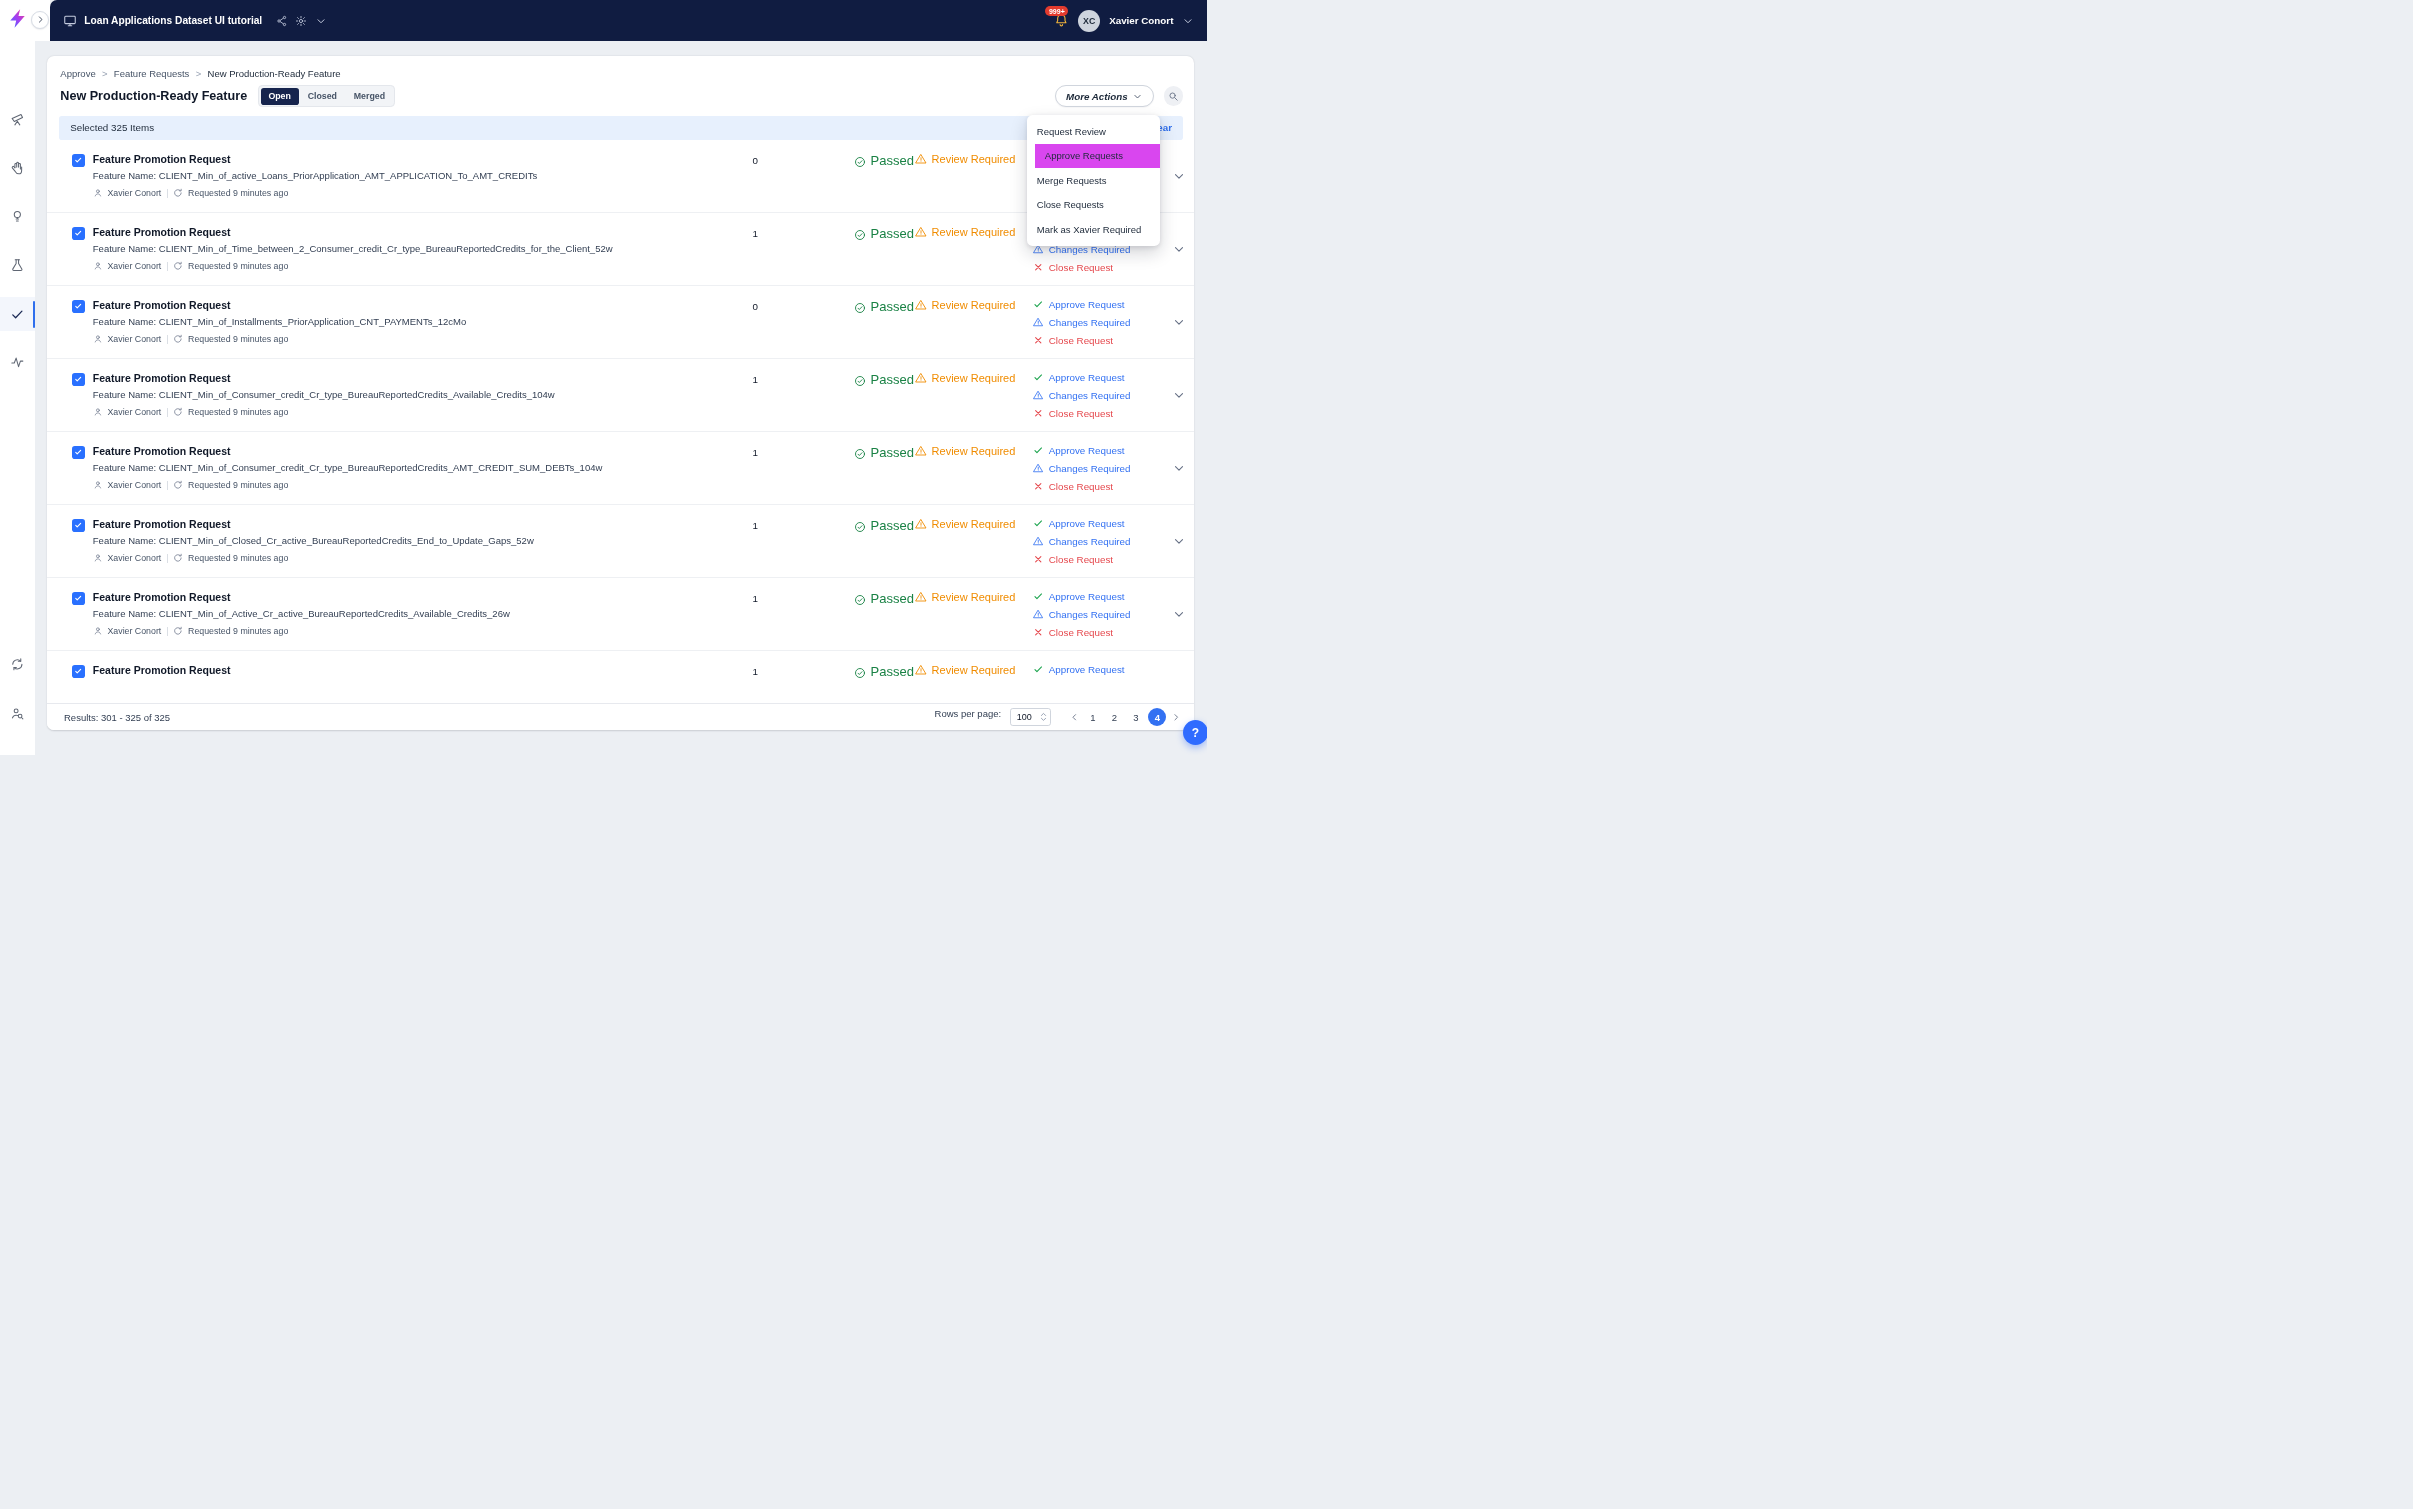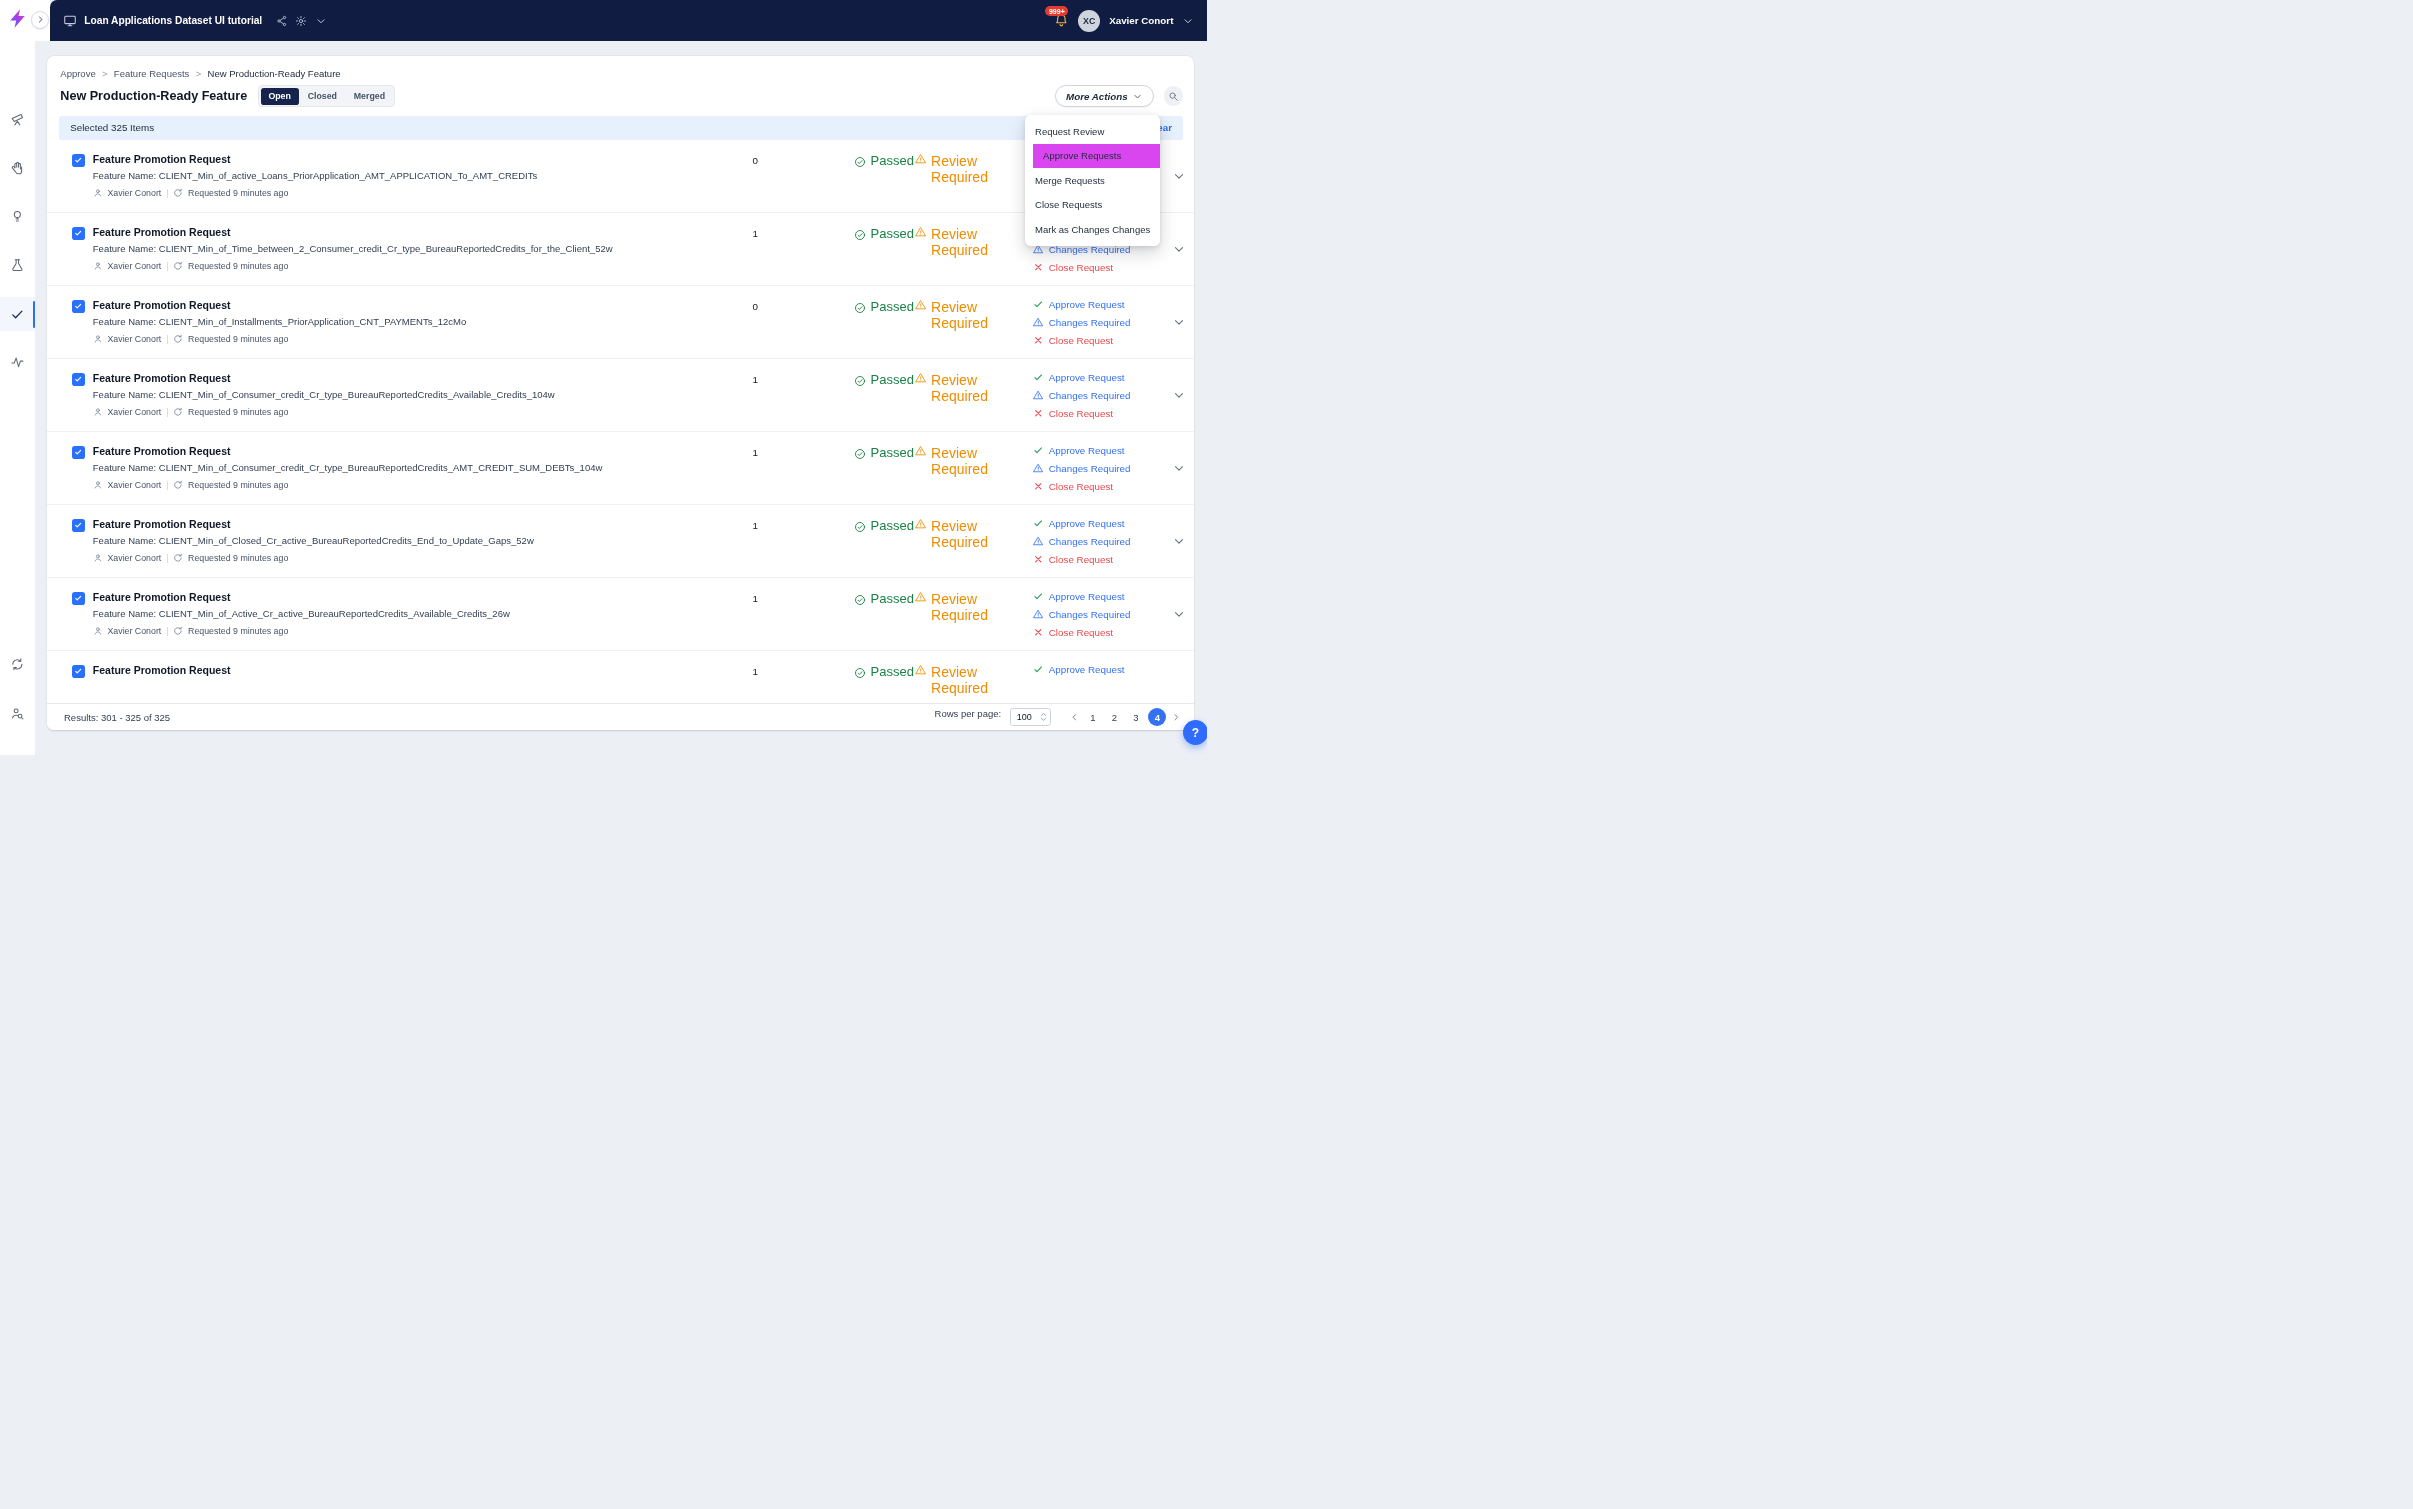--- a/index.html
+++ b/index.html
@@ -126,21 +126,21 @@
   .row-title { font-size:10.5px; font-weight:700; color:#101828; cursor:pointer; }
   .row-feature { font-size:9.5px; color:#344054; margin-top:4.9px; white-space:nowrap; }
   .row-meta { margin-top:6.3px; display:flex; align-items:center; gap:4.9px; font-size:8.8px; color:#475467; }
   .row-meta svg { width:9.8px; height:9.8px; color:#667085; }
   .meta-sep { color:#cfd4dc; }
   .cell-jobs { padding-top:14.7px; font-size:9.8px; font-weight:500; color:#101828; }
   .cell-checks { padding-top:13.3px; display:flex; align-items:flex-end; gap:4.2px;
                  color:var(--green,#1a8245); font-size:13px; font-weight:500; }
   .cell-checks svg { width:12px; height:12px; }
   .cell-status { padding-top:13.3px; display:flex; align-items:flex-start; gap:4.2px;
-                 color:var(--amber,#f08c00); font-size:14px; font-weight:500; }
+                 color:var(--amber,#f08c00); font-size:11px; font-weight:500; }
   .cell-status svg { width:12px; height:12px; }
   .cell-actions { padding-top:12.6px; display:flex; flex-direction:column; gap:7px; }
   .action { display:flex; align-items:center; gap:4.9px; font-size:9.8px; font-weight:500; cursor:pointer; white-space:nowrap; }
   .action svg { width:10.5px; height:10.5px; }
   .action .ico-approve { color:#17a24a; }
   .action.approve span, .action.changes span { color:#3371f2; }
   .action .ico-changes { color:#3371f2; }
   .action.close span { color:var(--red,#e5484d); }
   .action .ico-close { color:var(--red,#e5484d); }
   .cell-chevron { align-self:center; display:flex; justify-content:center; color:#667085; cursor:pointer; }
@@ -911,17 +911,17 @@
       </div>
     </div>
   </section>
 </main>
 
 <div class="menu">
   <div class="menu-item">Request Review</div>
   <div class="menu-item highlighted">Approve Requests</div>
   <div class="menu-item">Merge Requests</div>
   <div class="menu-item">Close Requests</div>
-  <div class="menu-item">Mark as Changes Changes</div>
+  <div class="menu-item">Mark as Xavier Required</div>
 </div>
 
 <button class="fab">?</button>
 
 
 </body></html>

